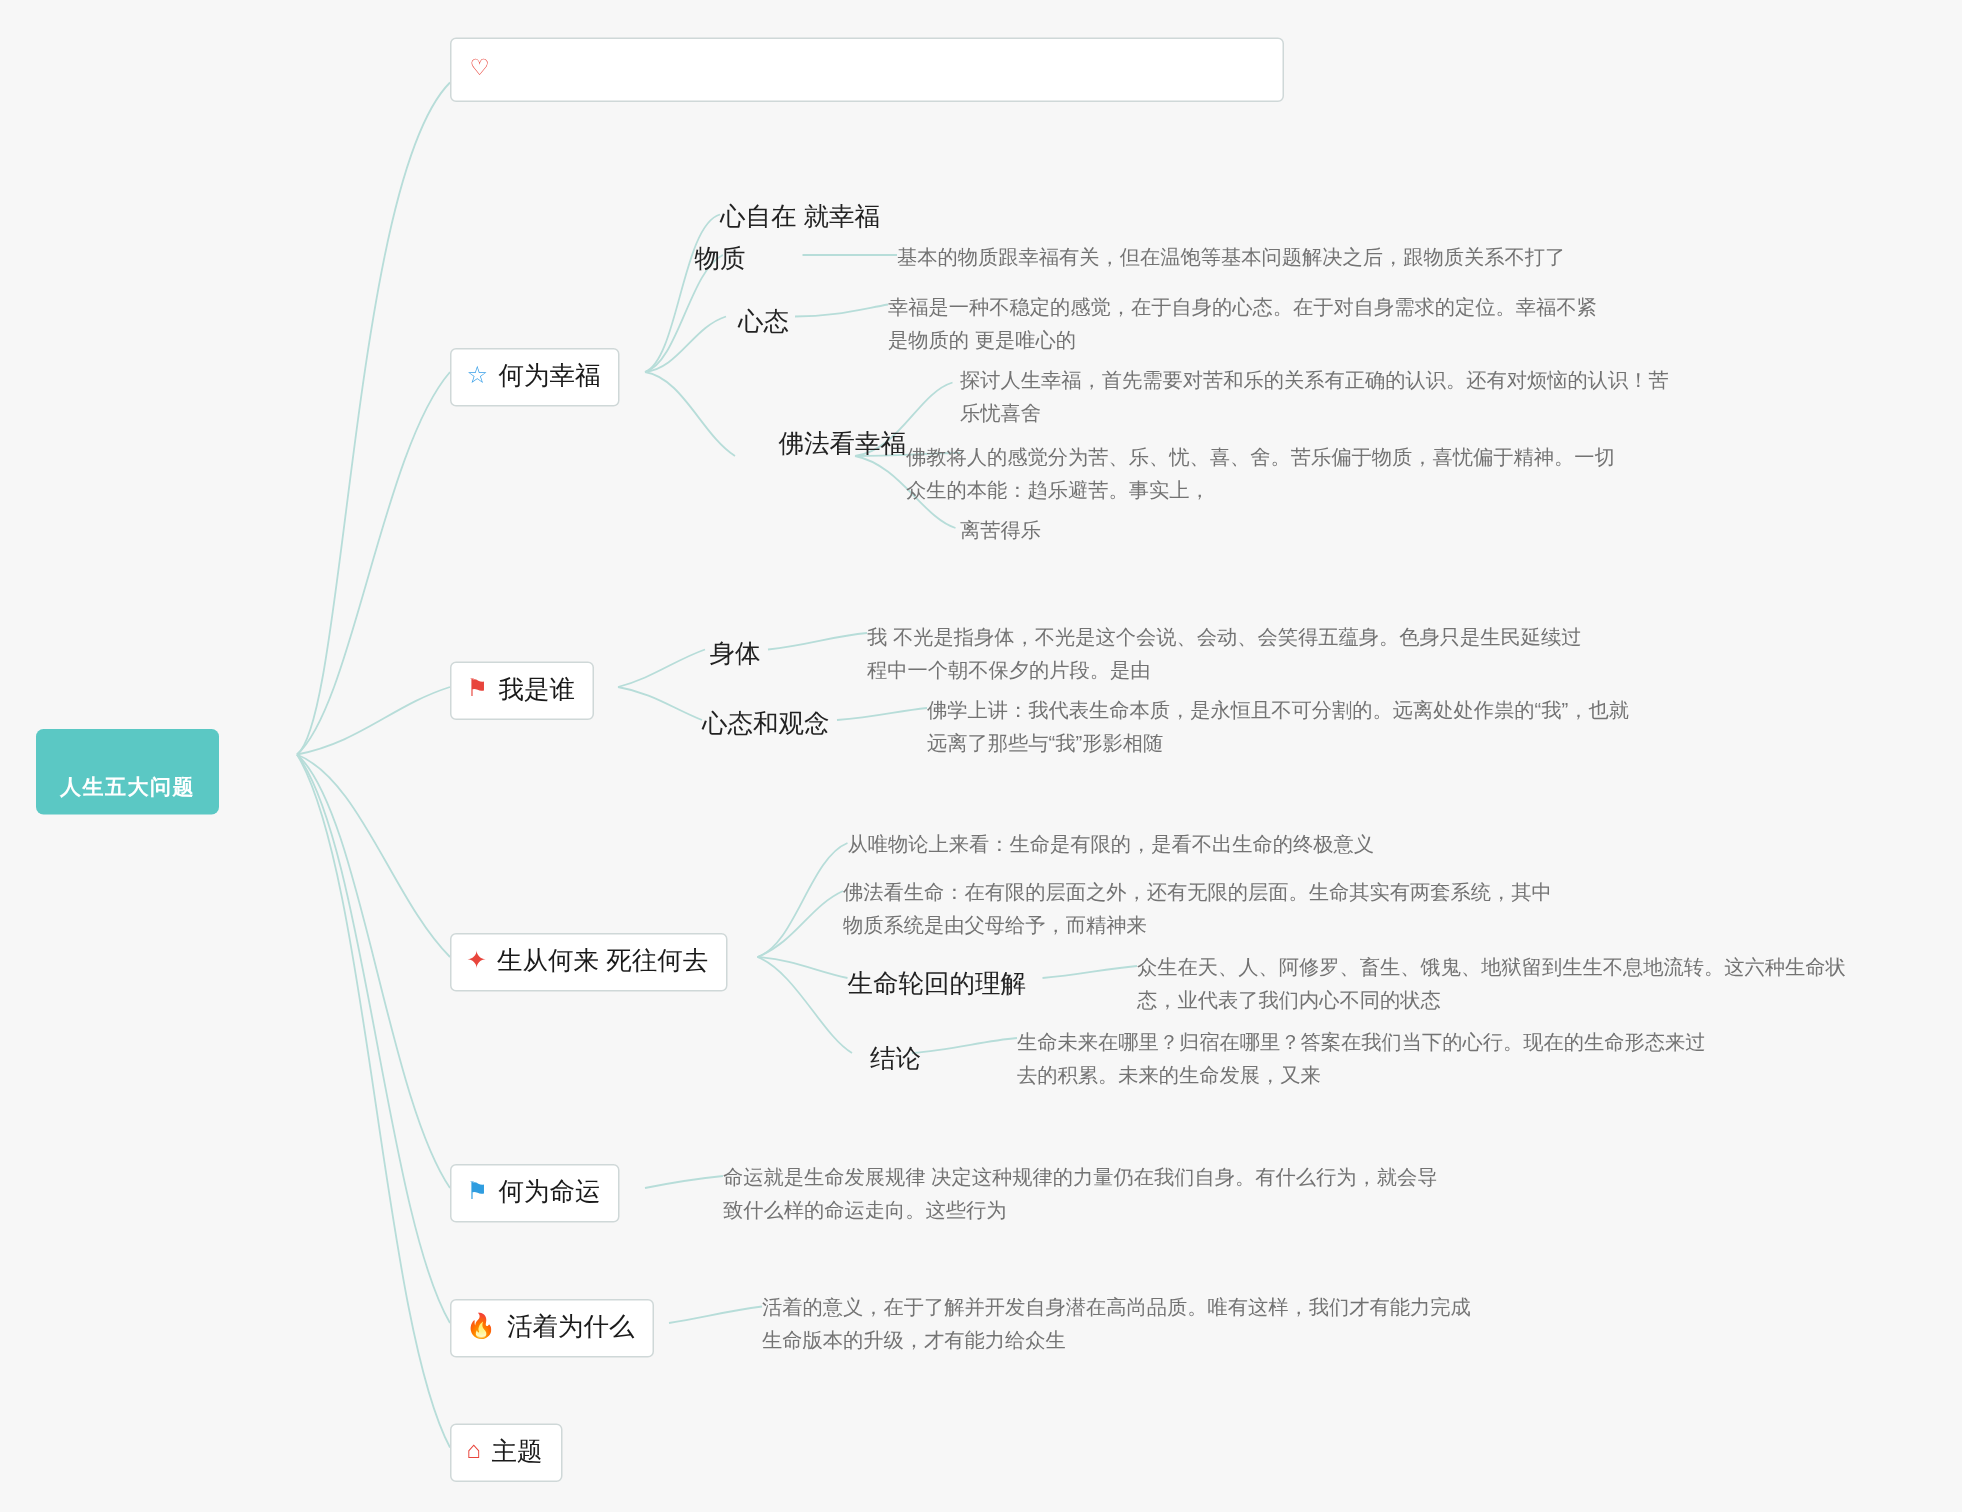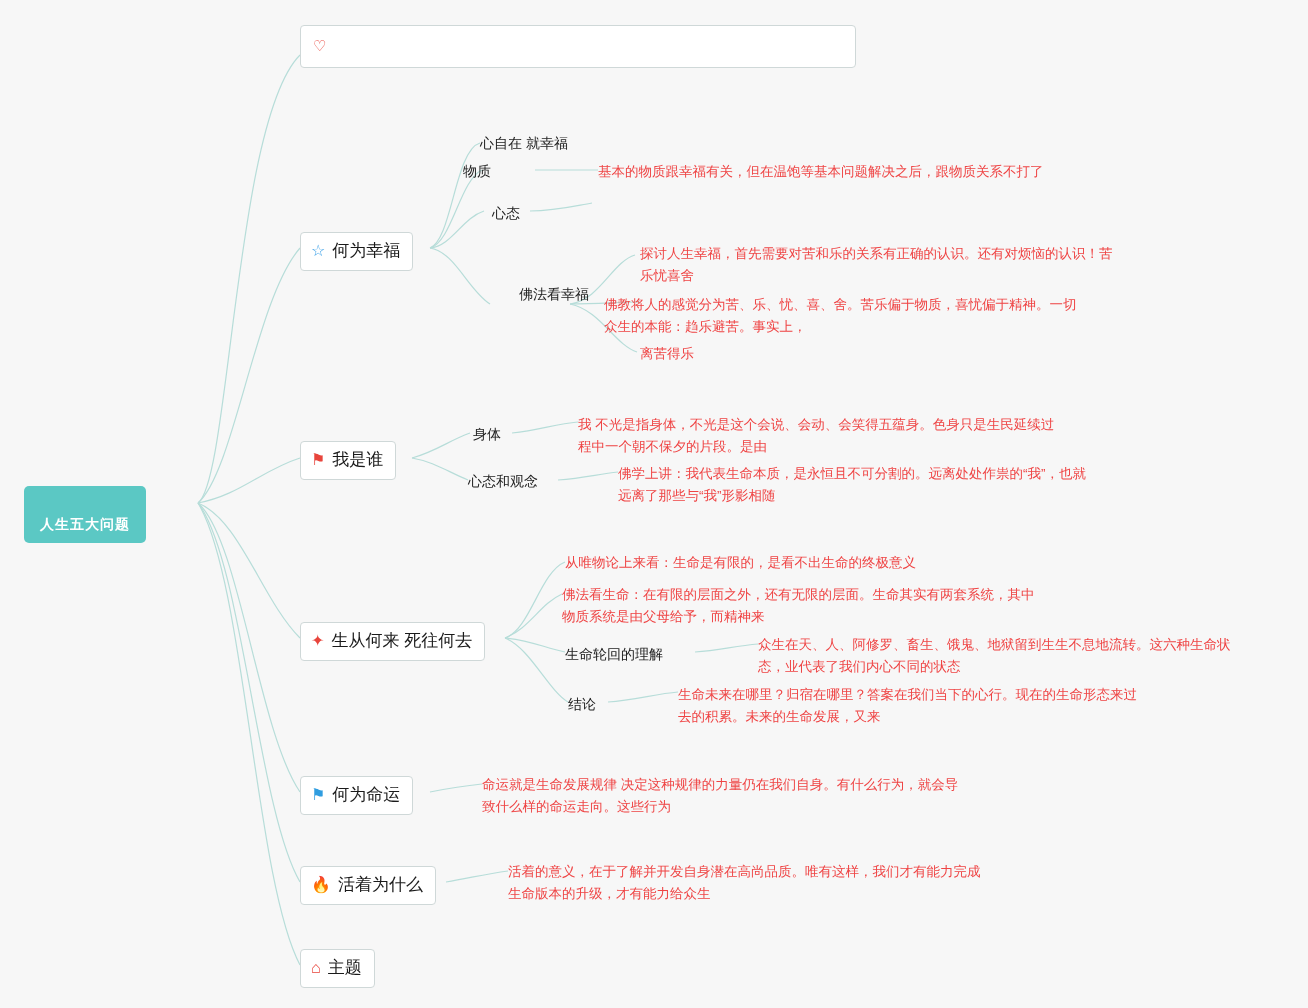--- a/index.html
+++ b/index.html
@@ -72,27 +72,27 @@
     gap: 9px;
     line-height: 1.6;
   }
   .note .ico {
     color: #e8453c;
     font-size: 15px;
     line-height: 1.5;
   }
   
   .l2 {
-    font-size: 14px;
+    font-size: 17px;
     color: #222;
   }
   
   .l3 {
     font-size: 13.5px;
-    color: #ef4444;
+    color: #737373;
     line-height: 1.65;
   }
   .ico-star { color: #3aa0e8; }
   .ico-flag { color: #e8453c; }
   .ico-pen  { color: #e8453c; }
   .ico-blue { color: #2f9de0; }
   .ico-fire { color: #e8453c; }
   .ico-home { color: #e8453c; }
 </style>
 </head>
@@ -164,20 +164,22 @@
     <span class="ico ico-star">☆</span>
     <span>何为幸福</span>
   </div>
 
   <div class="node l2" style="left:480px; top:133px;">心自在 就幸福</div>
 
   <div class="node l2" style="left:463px; top:161px;">物质</div>
   <div class="node l3" style="left:598px; top:161px; width:620px;">基本的物质跟幸福有关，但在温饱等基本问题解决之后，跟物质关系不打了</div>
 
   <div class="node l2" style="left:492px; top:203px;">心态</div>
+  <div class="node l3" style="left:592px; top:194px; width:620px;">幸福是一种不稳定的感觉，在于自身的心态。在于对自身需求的定位。幸福不紧
+是物质的 更是唯心的</div>
 
   <div class="node l2" style="left:490px; top:284px;margin-left:29px;">佛法看幸福</div>
   <div class="node l3" style="left:640px; top:243px; width:600px;">探讨人生幸福，首先需要对苦和乐的关系有正确的认识。还有对烦恼的认识！苦
 乐忧喜舍</div>
   <div class="node l3" style="left:604px; top:294px; width:620px;">佛教将人的感觉分为苦、乐、忧、喜、舍。苦乐偏于物质，喜忧偏于精神。一切
 众生的本能：趋乐避苦。事实上，</div>
   <div class="node l3" style="left:640px; top:343px; width:300px;">离苦得乐</div>
 
   <div class="node l1" style="left:300px; top:441px;">
     <span class="ico ico-flag">⚑</span>
@@ -198,21 +200,21 @@
   </div>
 
   <div class="node l3" style="left:565px; top:552px; width:640px;">从唯物论上来看：生命是有限的，是看不出生命的终极意义</div>
   <div class="node l3" style="left:562px; top:584px; width:640px;">佛法看生命：在有限的层面之外，还有无限的层面。生命其实有两套系统，其中
 物质系统是由父母给予，而精神来</div>
 
   <div class="node l2" style="left:565px; top:644px;">生命轮回的理解</div>
   <div class="node l3" style="left:758px; top:634px; width:500px;">众生在天、人、阿修罗、畜生、饿鬼、地狱留到生生不息地流转。这六种生命状
 态，业代表了我们内心不同的状态</div>
 
-  <div class="node l2" style="left:568px; top:694px;">结论</div>
+  <div class="node l2" style="left:580px; top:694px;">结论</div>
   <div class="node l3" style="left:678px; top:684px; width:540px;">生命未来在哪里？归宿在哪里？答案在我们当下的心行。现在的生命形态来过
 去的积累。未来的生命发展，又来</div>
 
   <div class="node l1" style="left:300px; top:776px;">
     <span class="ico ico-blue">⚑</span>
     <span>何为命运</span>
   </div>
   <div class="node l3" style="left:482px; top:774px; width:560px;">命运就是生命发展规律 决定这种规律的力量仍在我们自身。有什么行为，就会导
 致什么样的命运走向。这些行为</div>
 

